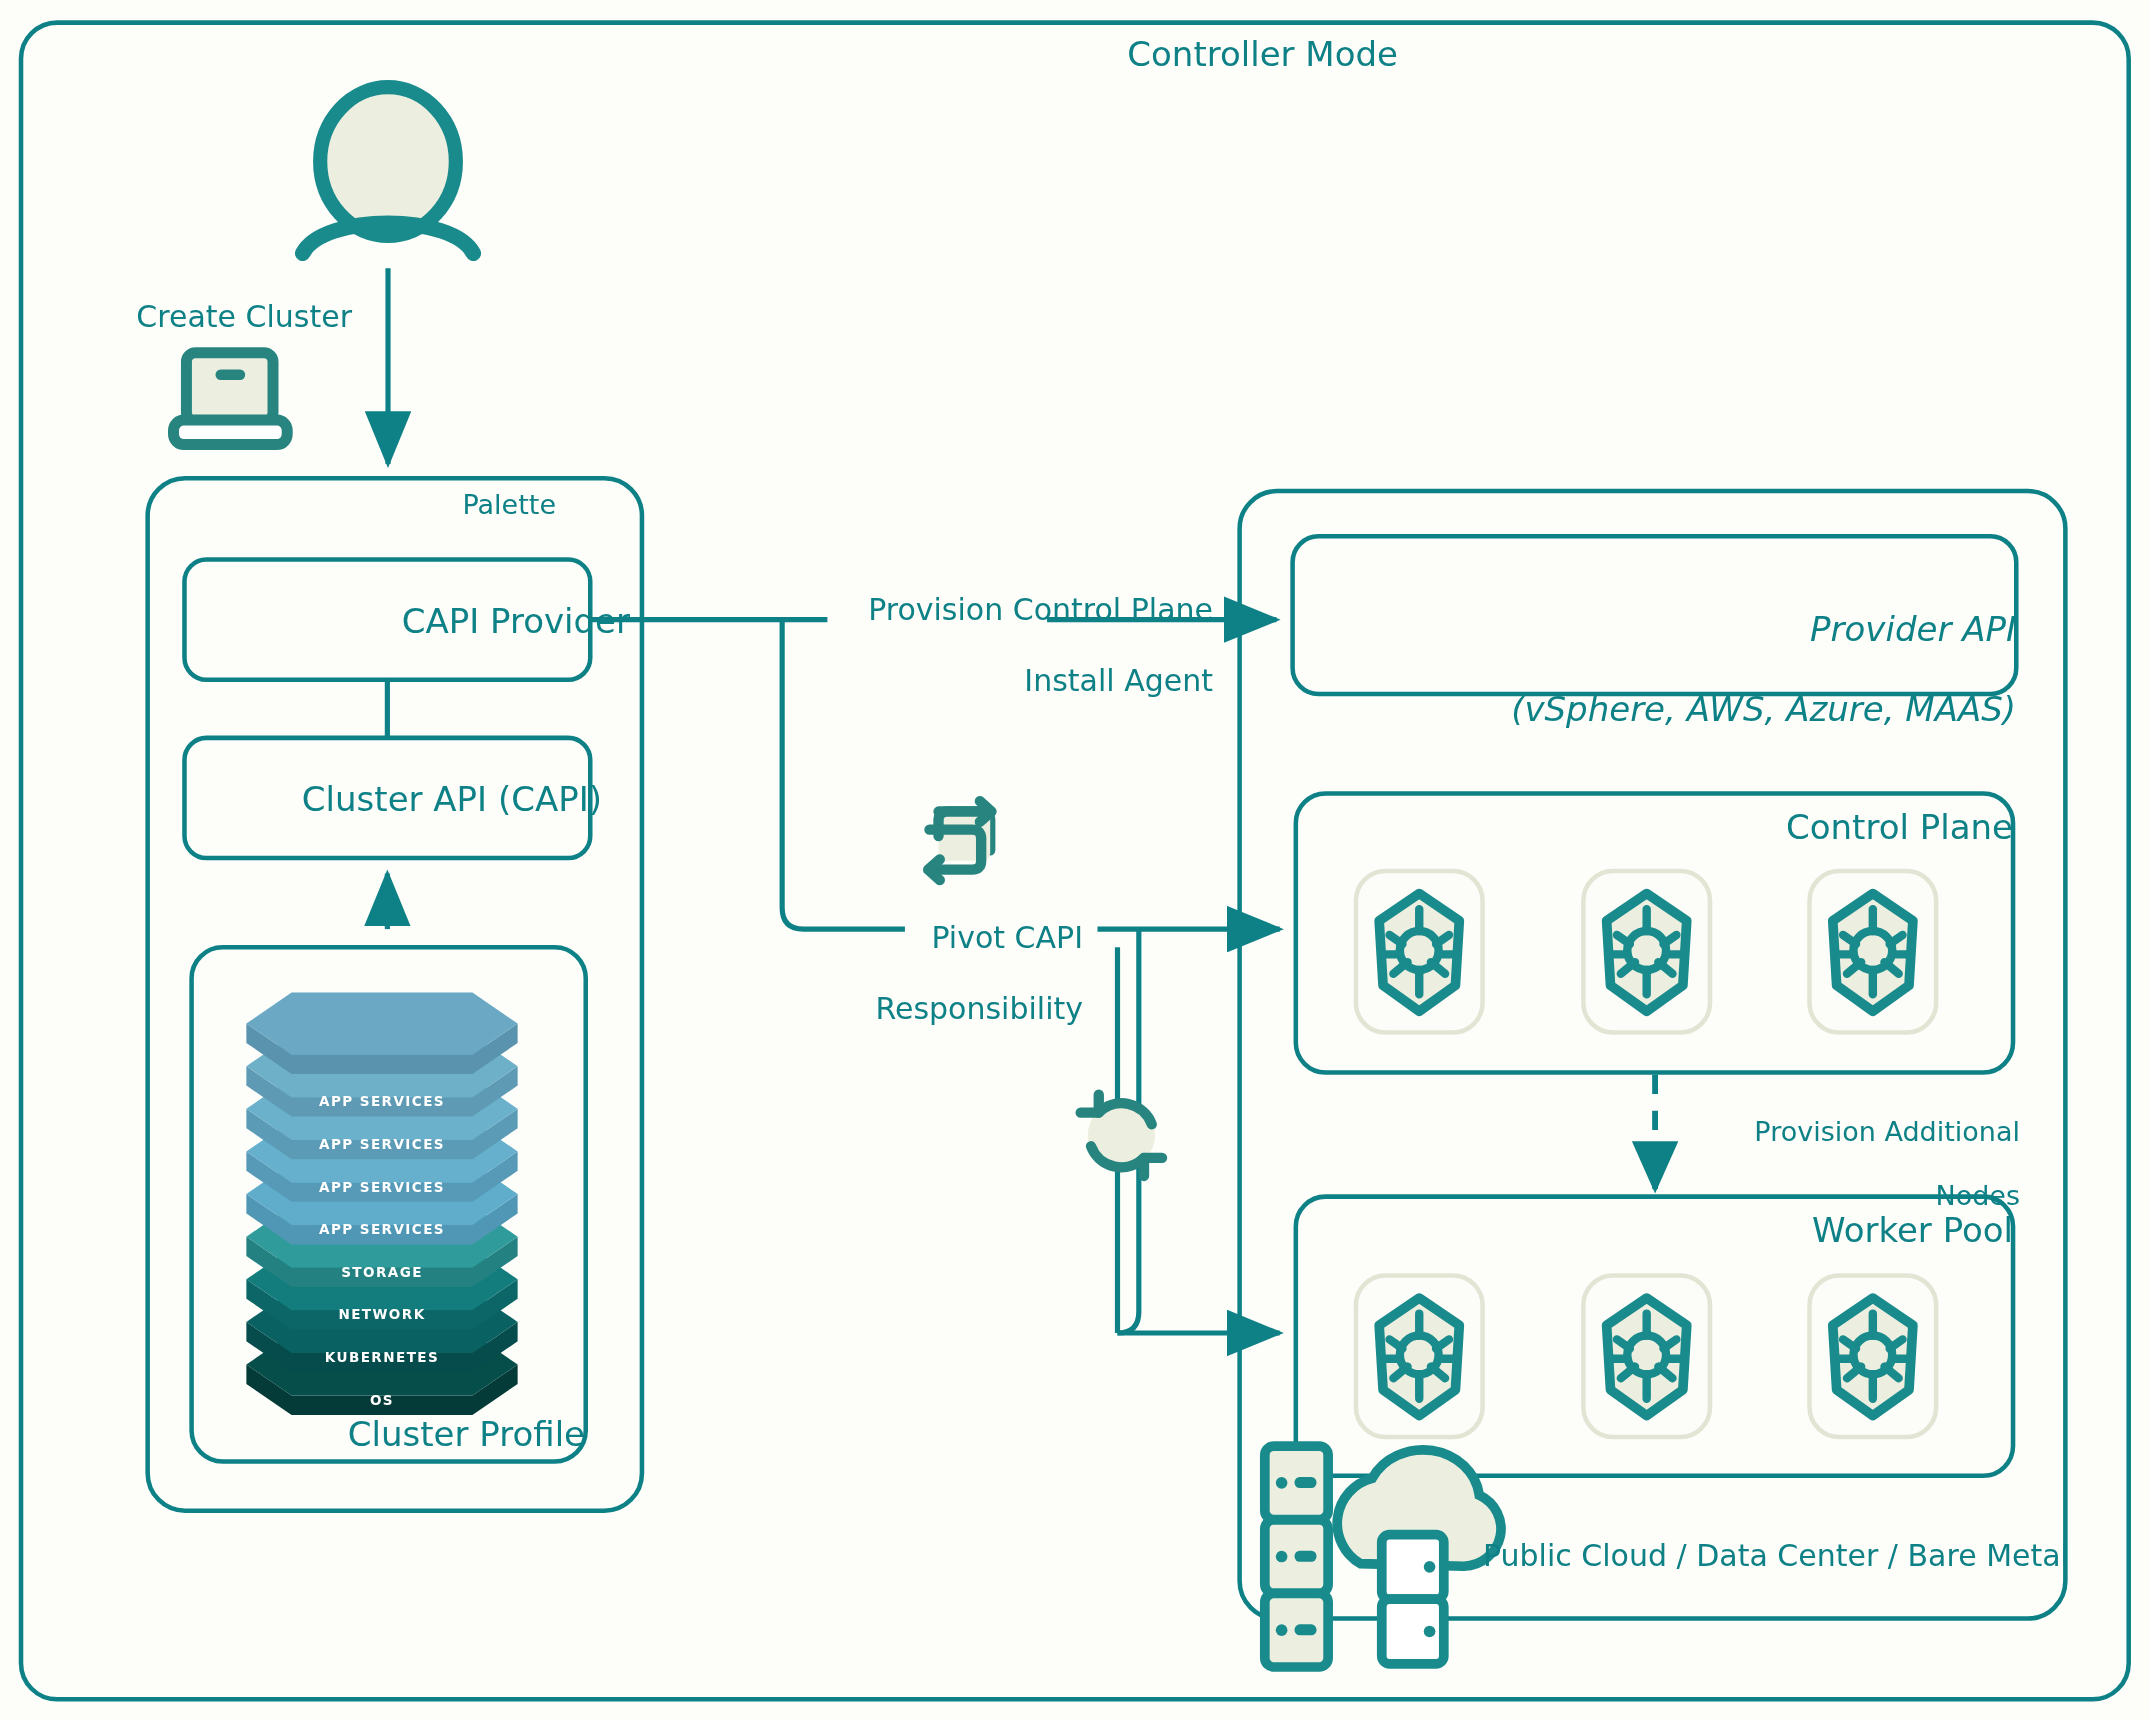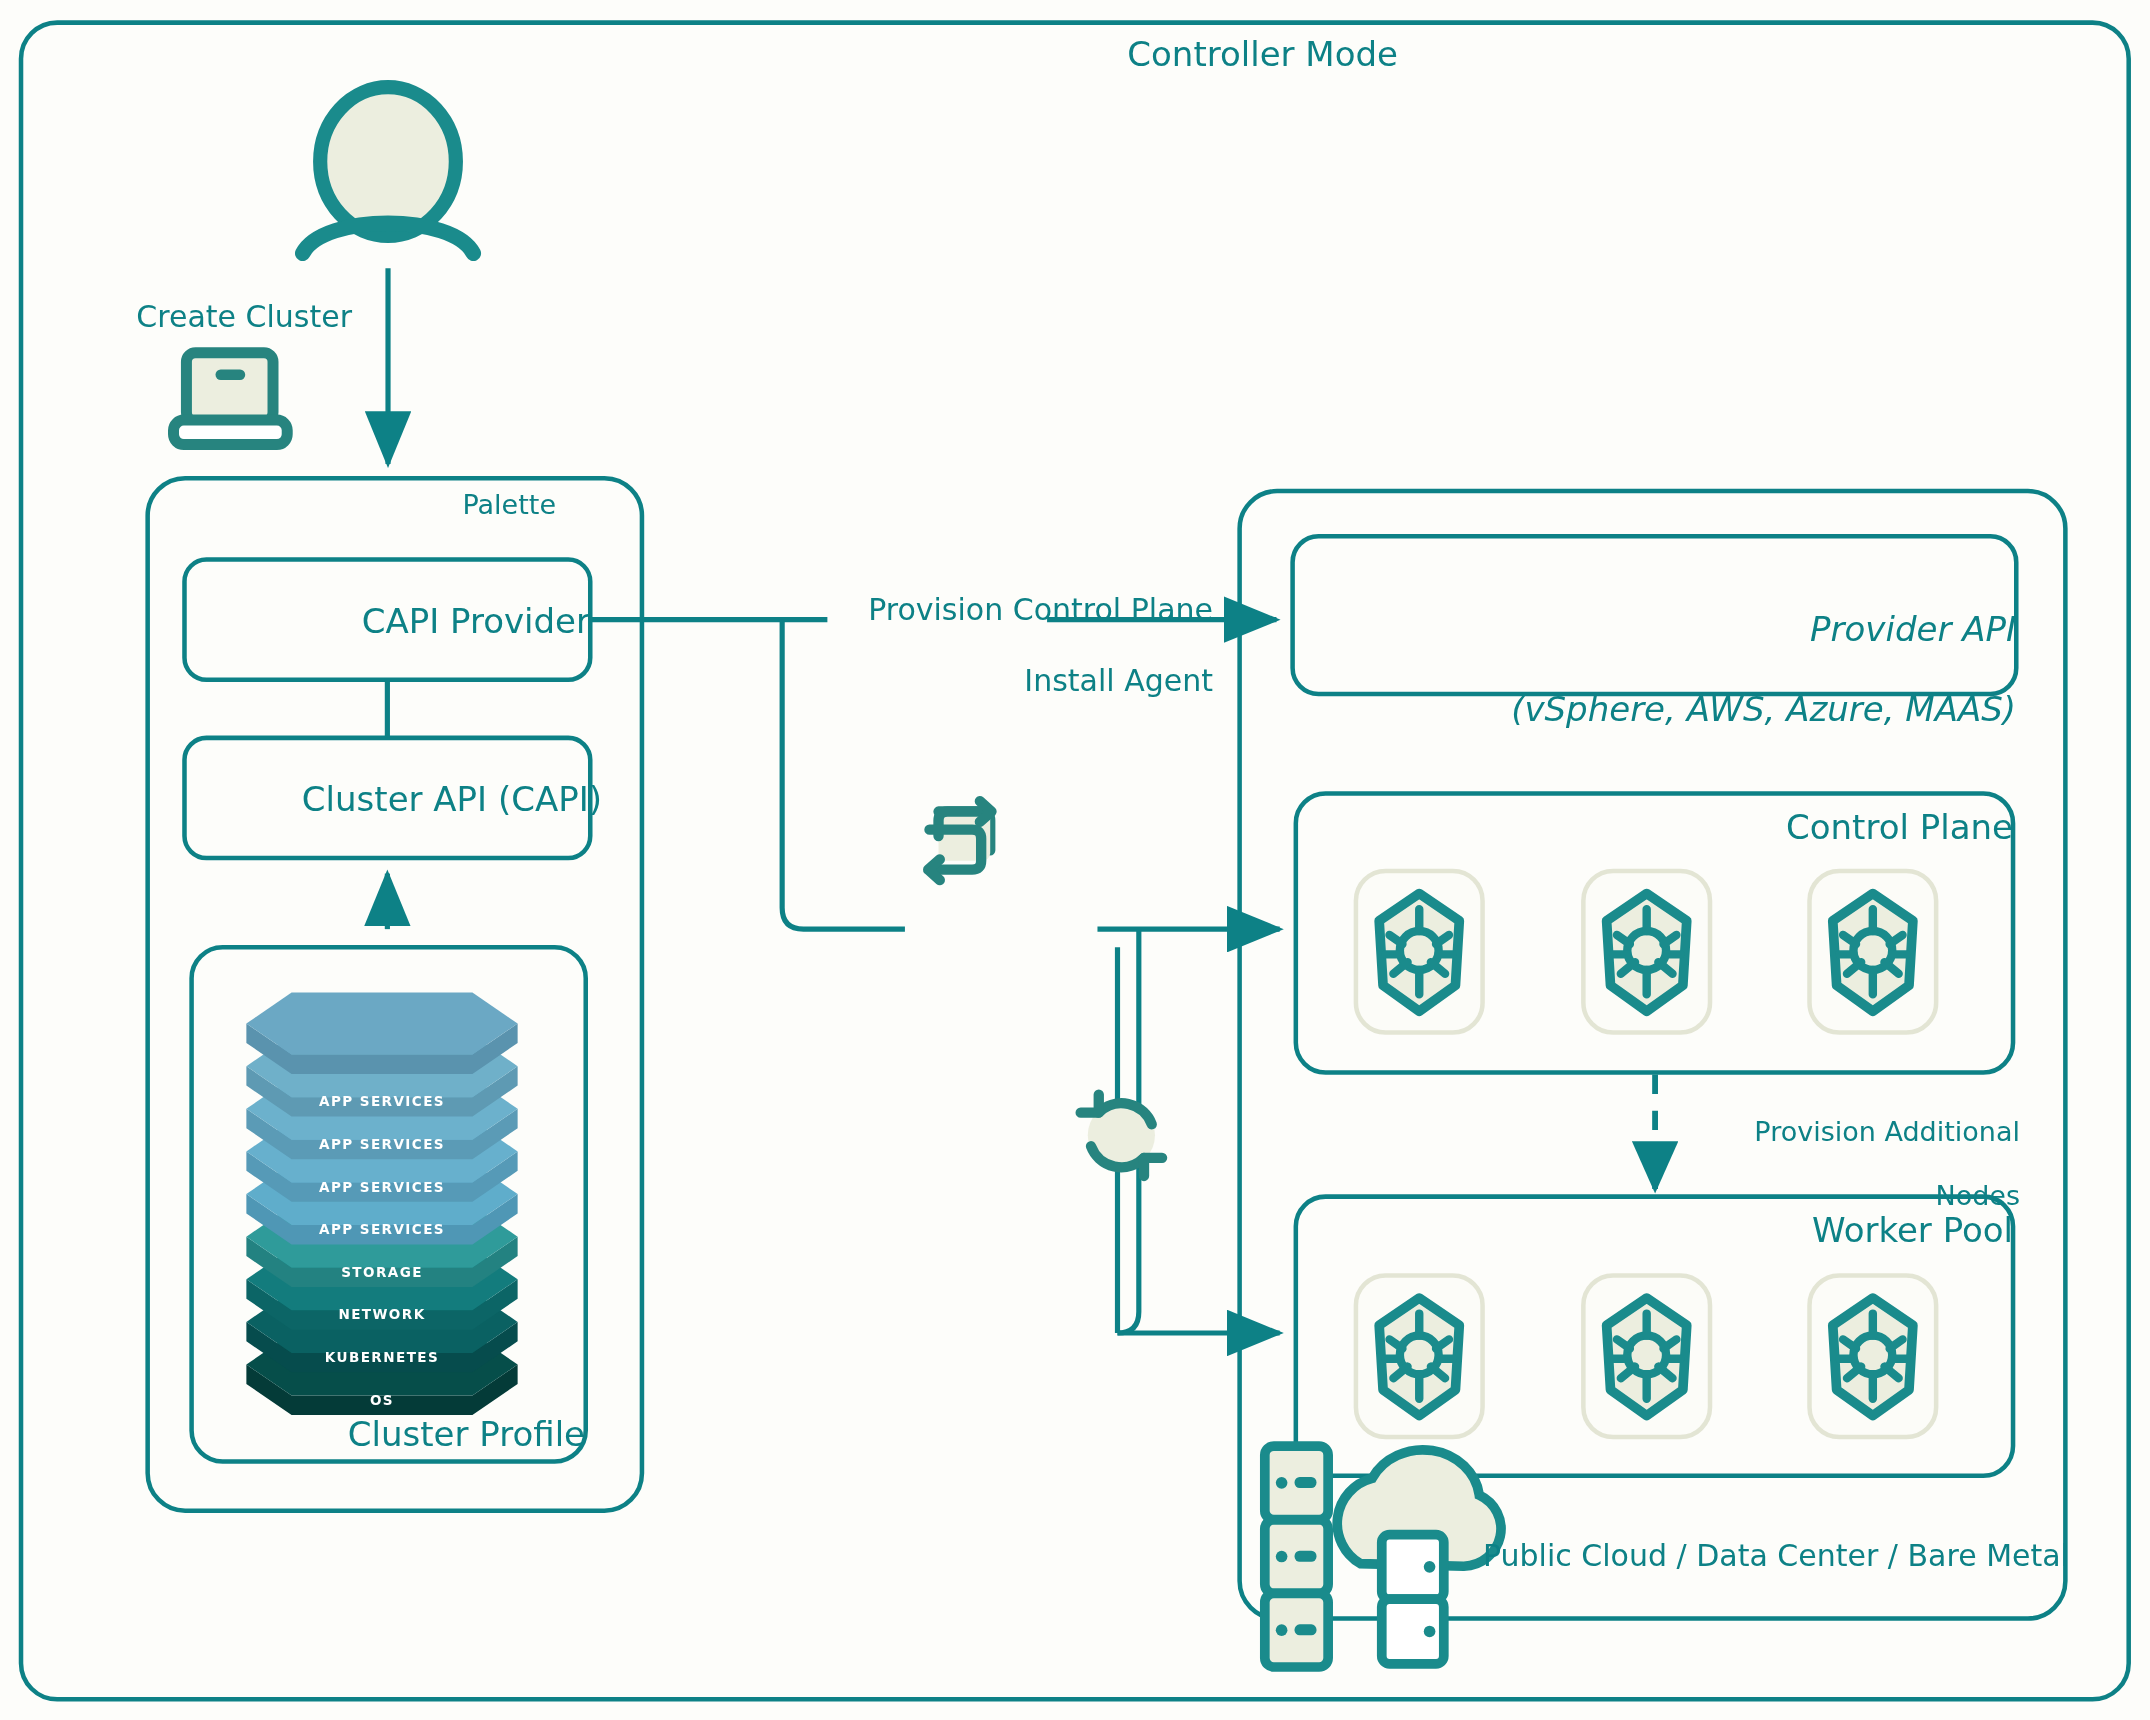--- a/index.html
+++ b/index.html
@@ -222,31 +222,35 @@
           <polygon points="100,10 380,10 450,58 380,106 100,106 30,58" fill="#6ba8c4"></polygon>
         </g>
       </svg></div>
 
   <div class="lbl t-title" style="left:752px;top:34px;width:646px;">Controller Mode</div>
 
   <div class="lbl t-arrow" style="left:61px;top:299px;width:291px;">Create Cluster</div>
 
   <div class="lbl t-sm" style="left:233px;top:489px;width:323px;">Palette</div>
 
-  <div class="lbl t-box" style="left:184px;top:601px;width:406px;">CAPI Provider</div>
+  <div class="lbl t-box" style="left:184px;top:601px;width:406px;padding-left:40px;">CAPI Provider</div>
 
   <div class="lbl t-box" style="left:184px;top:779px;width:406px;padding-left:12px;">Cluster API (CAPI)</div>
 
   <div class="lbl t-box" style="left:191px;top:1414px;width:394px;">Cluster Profile</div>
 
   <div class="lbl t-arrow" style="left:735px;top:557px;width:478px;">
     <span>Provision Control Plane</span><br>
     <span>Install Agent</span>
   </div>
 
+  <div class="lbl t-arrow" style="left:812px;top:885px;width:271px;">
+    <span>Pivot CAPI</span><br>
+    <span>Responsibility</span>
+  </div>
 
 
   <div class="lbl t-sm" style="left:1677px;top:1084px;width:343px;">
     <span>Provision Additional</span><br>
     <span>Nodes</span>
   </div>
 
   <div class="lbl t-box" style="left:1292px;top:569px;width:724px;font-style:italic;">
     <span>Provider API</span><br>
     <span>(vSphere, AWS, Azure, MAAS)</span>

